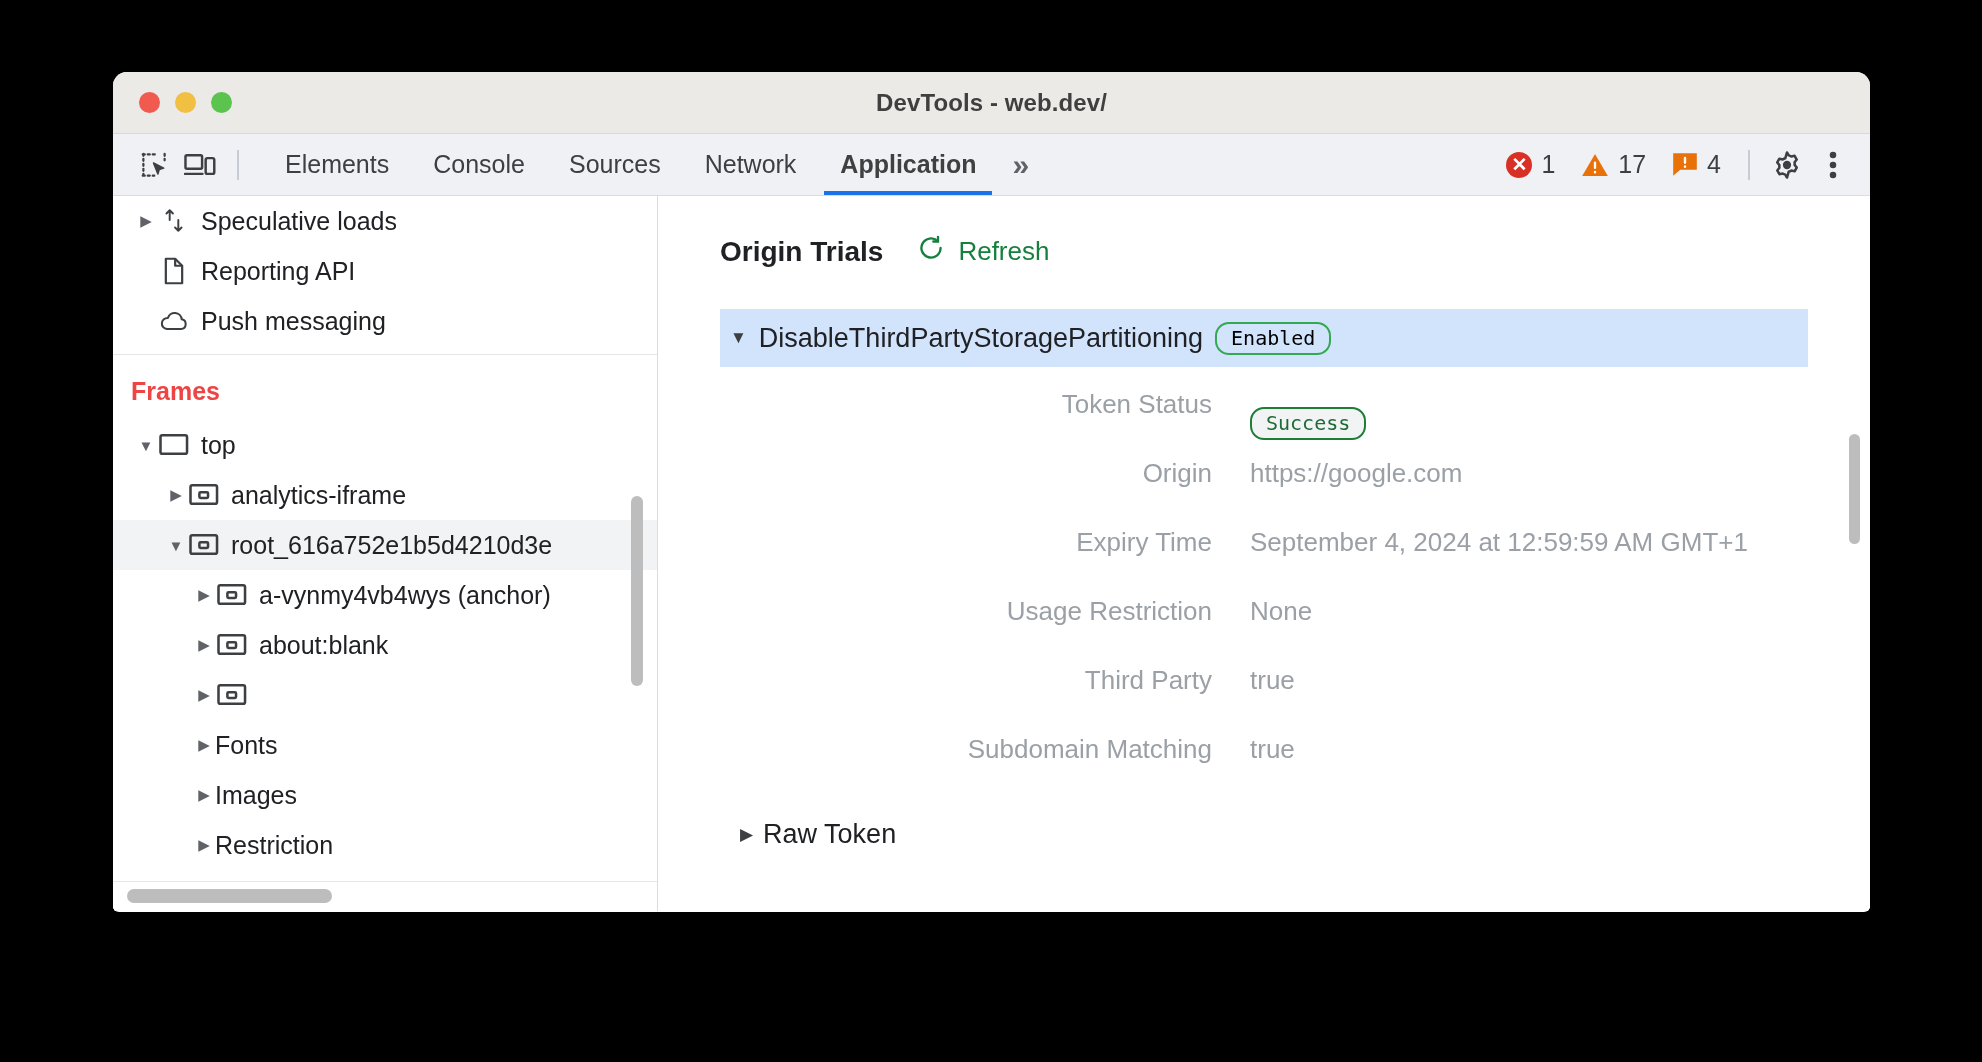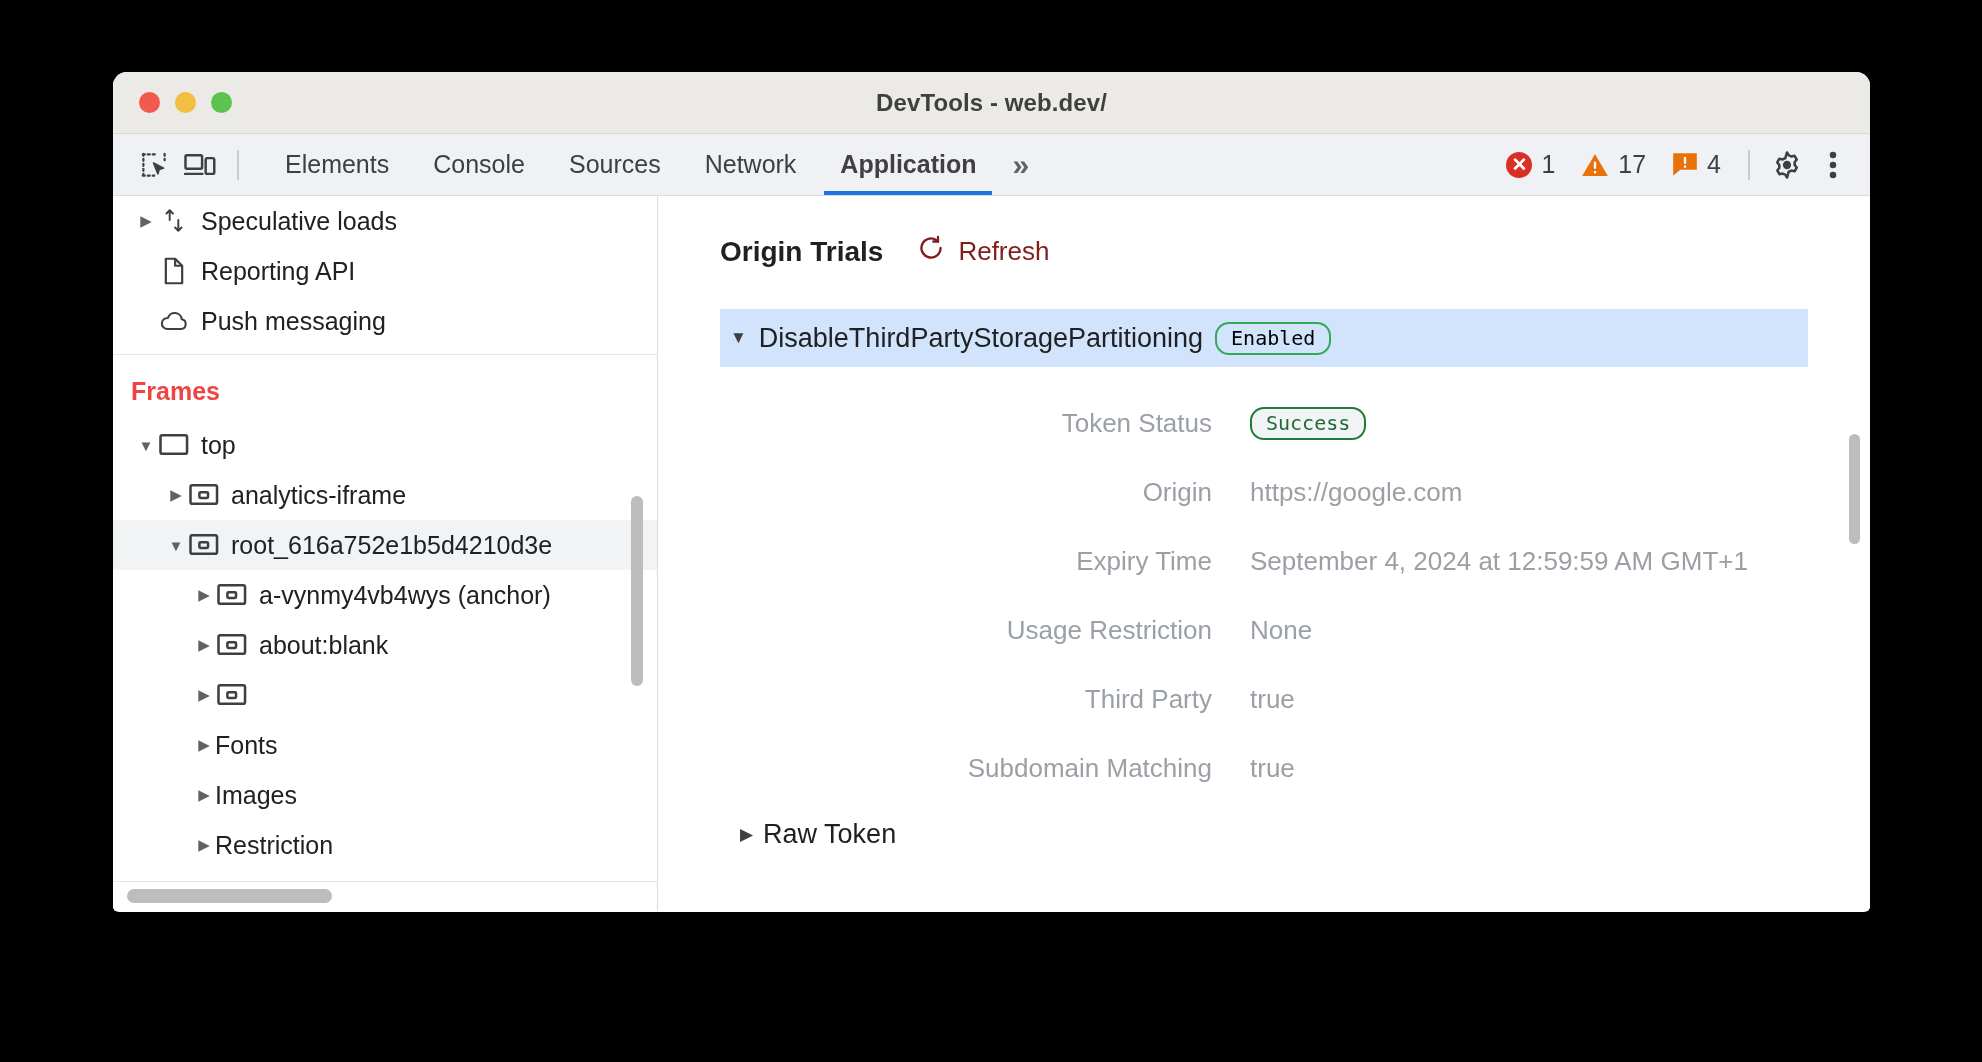--- a/index.html
+++ b/index.html
@@ -157,21 +157,21 @@
     flex: 1; position: relative;
     background: #fff; overflow: hidden;
   }
   .panel-head {
     display: flex; align-items: center; gap: 34px;
     padding: 38px 0 0 62px;
   }
   .panel-title { font-size: 28px; font-weight: bold; color: #202124; }
   .refresh-btn {
     display: flex; align-items: center; gap: 13px;
-    font-size: 26px; color: #7f1d1d;
+    font-size: 26px; color: #15803d;
   }
 
   .trial-header {
     margin: 40px 62px 0 62px;
     background: #d2e3fc;
     height: 58px;
     display: flex; align-items: center;
     padding-left: 10px;
     gap: 12px;
   }
@@ -182,21 +182,21 @@
     font-size: 20px;
     border-radius: 14px;
     padding: 4px 14px 5px 14px;
     line-height: 1;
   }
   .badge.enabled { color: #000000; border: 2px solid #34a853; background: transparent; }
   .badge.success { color: #1e6b33; border: 2px solid #1e7e34; background: #f1f3f4; }
 
   .kv-list { margin-top: 22px; }
   .kv-row {
-    display: flex; align-items: center;
+    display: flex; 
     height: 69px;
   }
   .kv-key {
     width: 580px; flex: none; text-align: right;
     font-size: 26px; color: #9aa0a6;
     padding-right: 26px;
   }
   .kv-val { font-size: 26px; color: #9aa0a6; margin-left: 12px; }
   .kv-val.badge-wrap { display: flex; align-items: center; }
 

